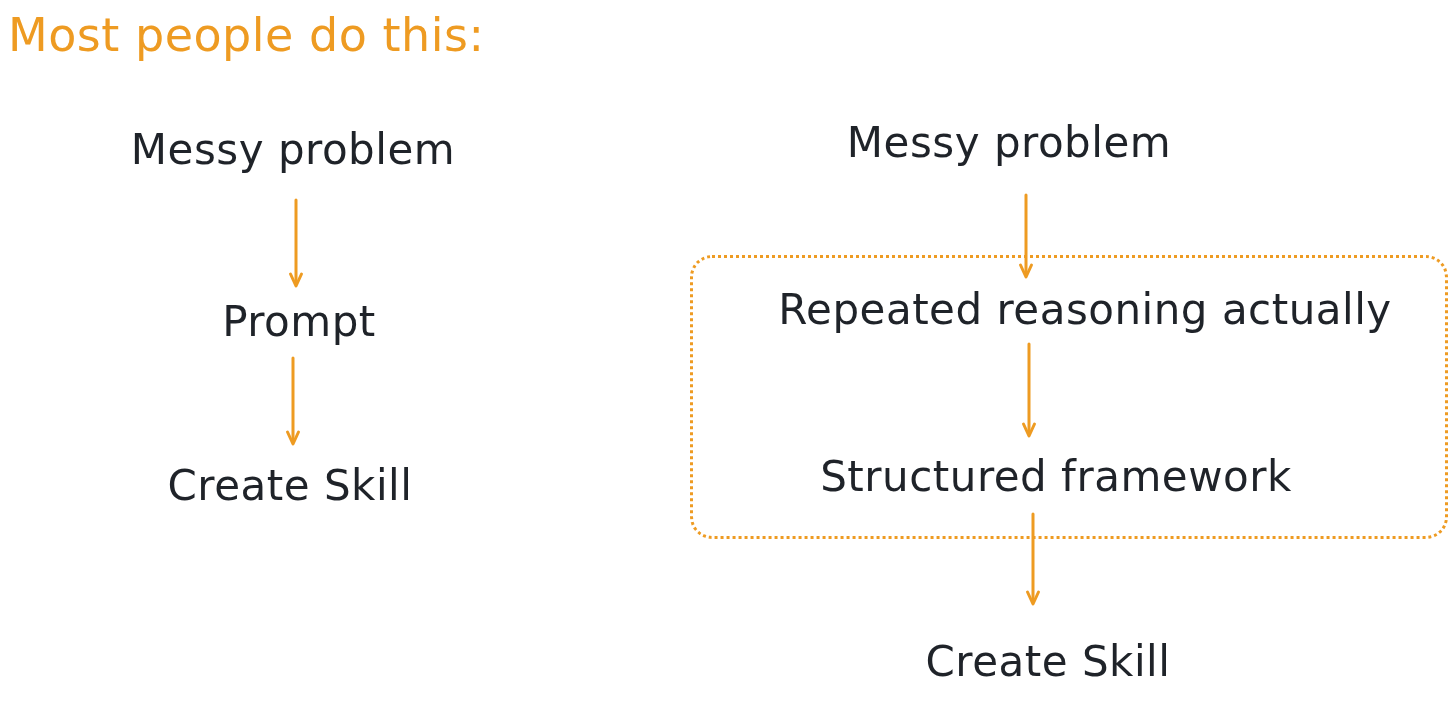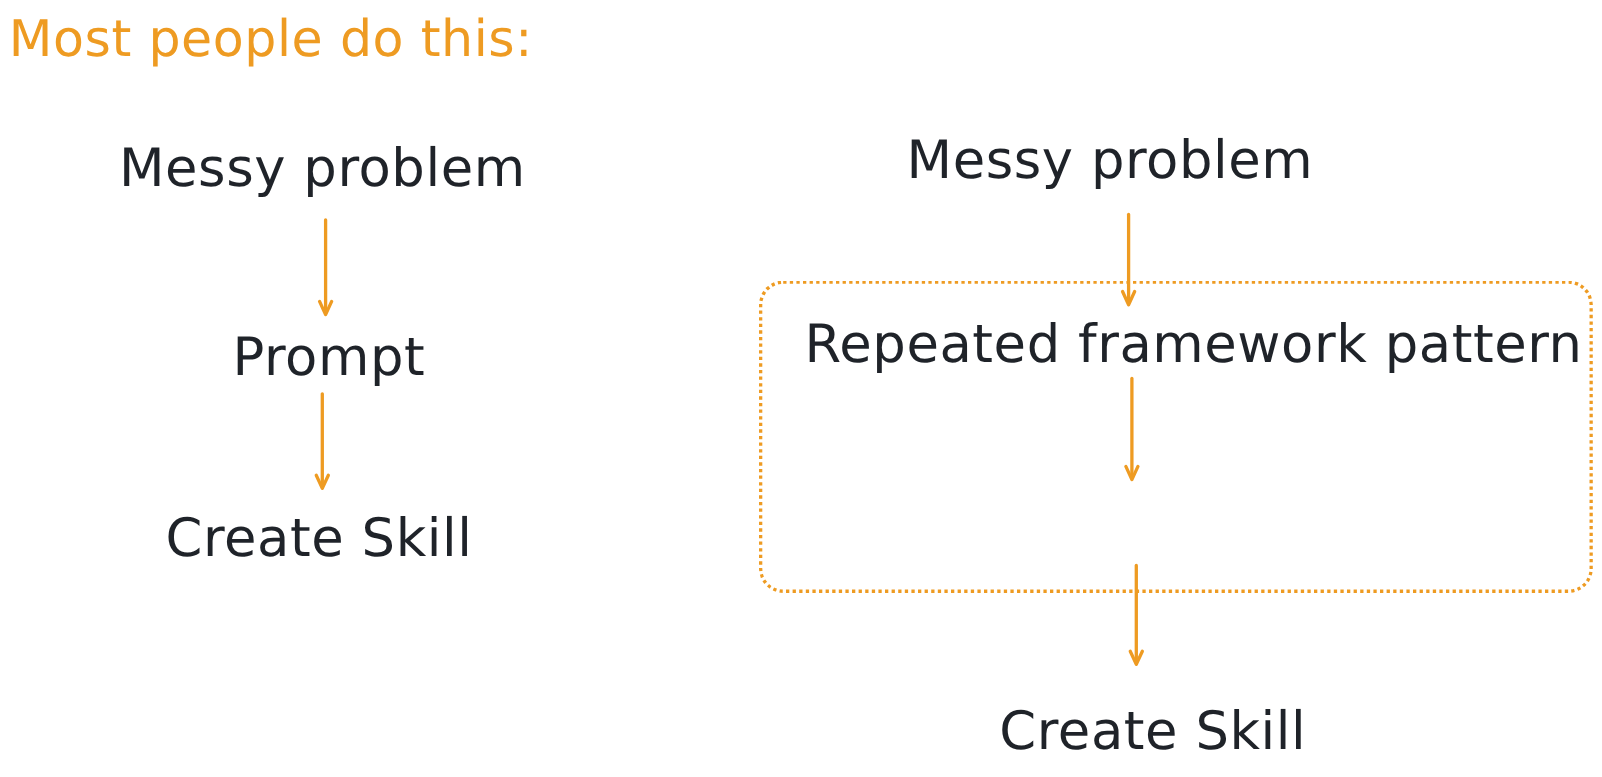--- a/index.html
+++ b/index.html
@@ -24,21 +24,21 @@
     letter-spacing: 0.5px;
     color: var(--accent);
     white-space: nowrap;
     font-weight: normal;
   }
   .col-title.left  { left: 8px;  top: 10px; }
   .col-title.right { left: 690px; top: 10px; }
   .node {
     position: absolute;
     transform: translateX(-50%);
-    font-size: 48px;
+    font-size: 42px;
     line-height: 1;
     letter-spacing: 0.5px;
     color: var(--ink);
     white-space: nowrap;
     text-align: center;
   }
   .arrow {
     position: absolute;
     overflow: visible;
   }
@@ -85,27 +85,28 @@
 
   <div class="node" style="left:1009px; top:122px;">Messy problem</div>
 
   <div class="dotted-box"></div>
 
   <svg class="arrow" style="left:1015px; top:193px;" width="22" height="88">
     <line x1="11" y1="2" x2="11" y2="82"></line>
     <path d="M5.5 72 L11 84 L16.5 72"></path>
   </svg>
 
-  <div class="node" style="left:1085px; top:289px;">Repeated framework pattern</div>
+  <div class="node" style="left:1085px; top:289px;">Repeated reasoning actually</div>
 
   <svg class="arrow" style="left:1018px; top:342px;" width="22" height="98">
     <line x1="11" y1="2" x2="11" y2="92"></line>
     <path d="M5.5 82 L11 94 L16.5 82"></path>
   </svg>
 
+  <div class="node" style="left:1056px; top:456px;">Structured framework</div>
 
   <svg class="arrow" style="left:1022px; top:512px;" width="22" height="96">
     <line x1="11" y1="2" x2="11" y2="90"></line>
     <path d="M5.5 80 L11 92 L16.5 80"></path>
   </svg>
 
   <div class="node" style="left:1048px; top:641px;">Create Skill</div>
 
 </div>
 

